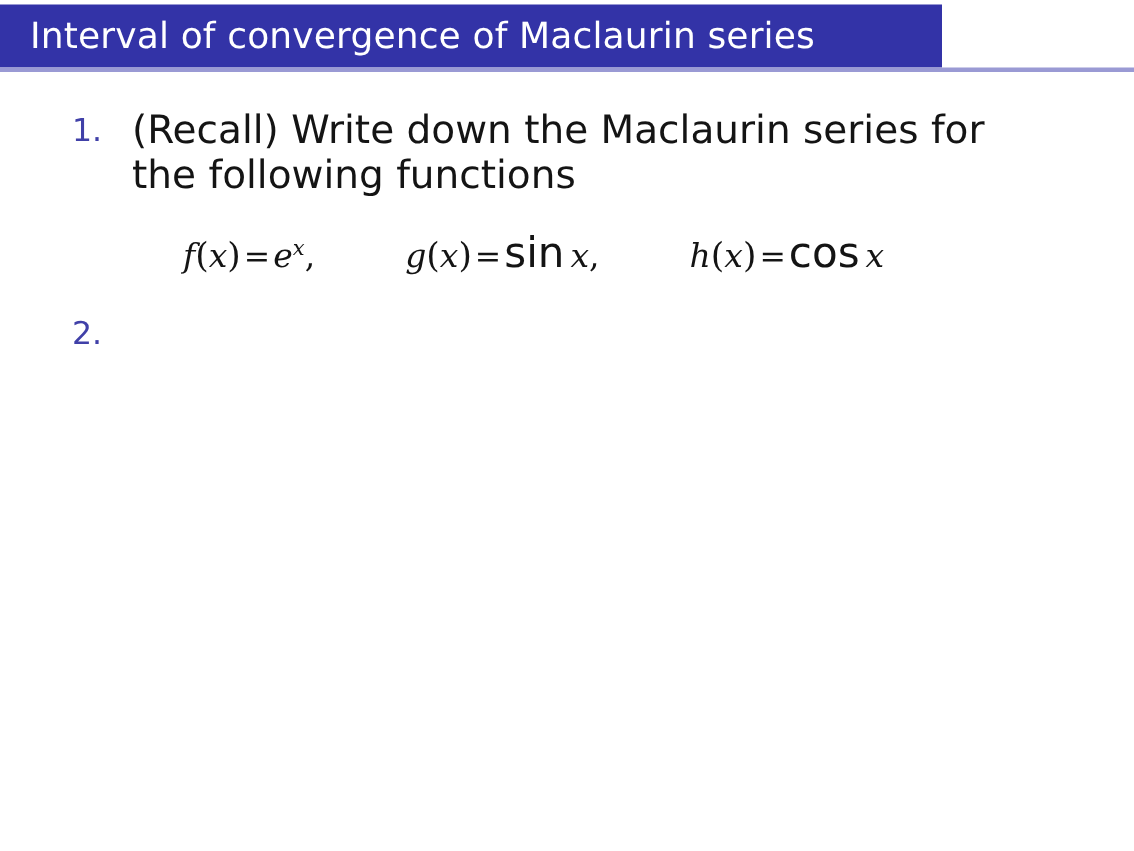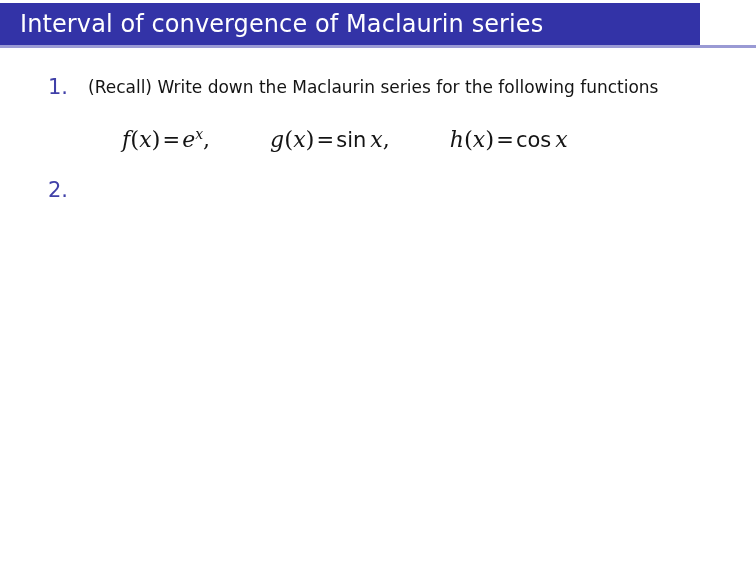--- a/index.html
+++ b/index.html
@@ -13,21 +13,21 @@
     font-family: "DejaVu Sans", sans-serif;
     overflow: hidden;
     position: relative;
   }
 
   
   .slide-header {
     position: absolute;
     top: 3px;
     left: 0;
-    width: 700px;
+    width: 628px;
     height: 42px;
     background: #3333a7;
     display: flex;
     align-items: center;
   }
   .slide-title {
     color: #ffffff;
     font-size: 24px;
     font-weight: normal;
     letter-spacing: 0.1px;
@@ -68,21 +68,21 @@
     line-height: 30px;
     width: 40px;
     flex: 0 0 40px;
     text-align: left;
     padding-left: 48px;
     box-sizing: content-box;
     white-space: nowrap;
   }
   .enum-text {
     color: #141414;
-    font-size: 17px;
+    font-size: 26px;
     line-height: 30px;
     width: 612px;
     flex: 0 0 612px;
     text-align: left;
     padding-right: 0;
   }
 
   
   .math-display {
     margin: 22px 0 20px 0;
@@ -106,21 +106,21 @@
   }
   .mop {
     font-family: "DejaVu Sans", sans-serif;
     font-style: normal;
     font-size: 21px;
     padding: 0 2px;
   }
   .mfun {
     font-family: "DejaVu Sans", sans-serif;
     font-style: normal;
-    font-size: 21px;
+    font-size: 28px;
     margin-top: 32px;
   }
   .mparen {
     font-family: "DejaVu Serif", serif;
     font-style: normal;
     font-size: 23px;
   }
   .mpunct {
     font-family: "DejaVu Serif", serif;
     font-style: normal;

